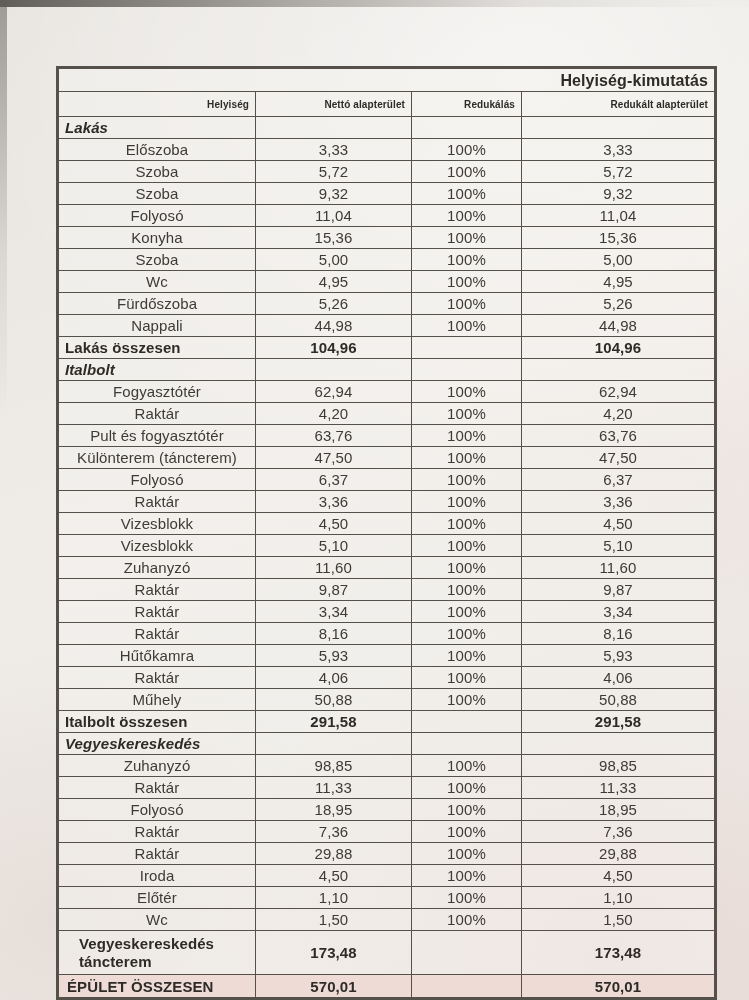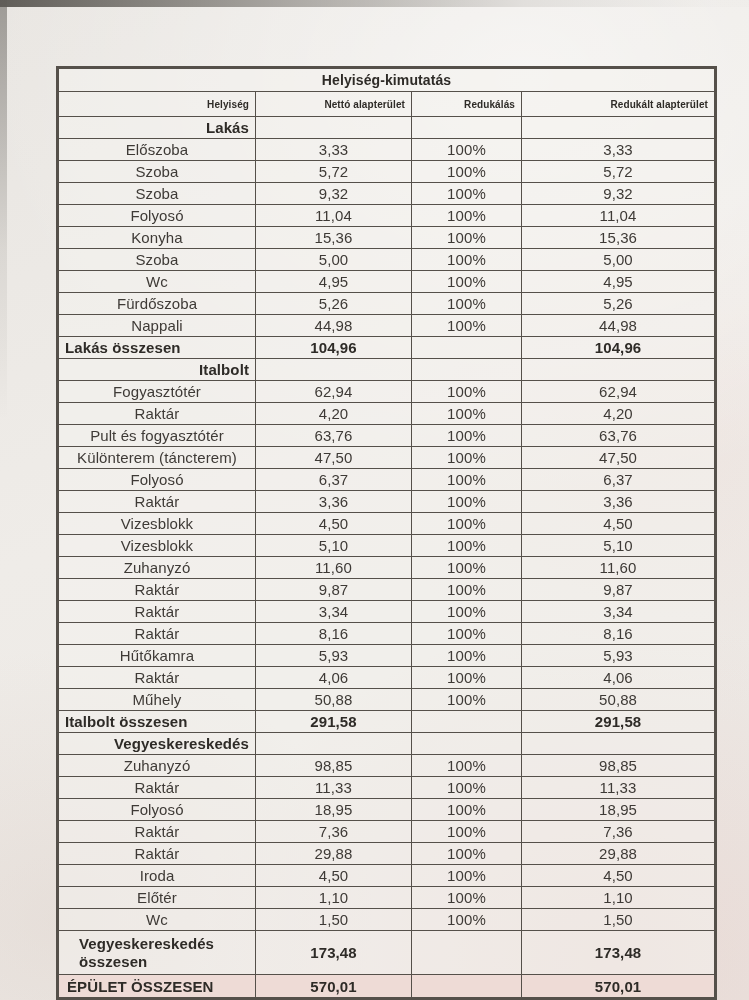--- a/index.html
+++ b/index.html
@@ -40,39 +40,40 @@
     color: var(--text, #3e3a36);
     padding: 0 6px;
     height: 21px;
     line-height: 21px;
     white-space: nowrap;
     overflow: hidden;
     letter-spacing: 0.1px;
   }
   .title-row th {
     height: 22px;
-    font-size: 14px;
-    font-weight: bold;
-    text-align: center;
+    font-size: 16px;
+    font-weight: bold;
+    text-align: right;
     color: var(--bold-text, #2e2b27);
   }
   .header-row th {
     height: 24px;
     font-size: 10px;
     font-weight: bold;
     text-align: right;
     color: var(--bold-text, #2e2b27);
   }
   td.num { text-align: center; padding: 0 2px; }
   td.name.left { text-align: center; }
   td.name.center { text-align: center; }
   tr.section-row td.section-name {
     font-weight: bold;
-    text-align: right;
-    color: var(--bold-text, #2e2b27);
+    text-align: left;
+    color: var(--bold-text, #2e2b27);
+    font-style: italic;
   }
   tr.total-row td {
     font-weight: bold;
     color: var(--bold-text, #2e2b27);
   }
   tr.total-row td.total-label { text-align: left; }
   tr.total-row.tall td { height: 43px; }
   tr.total-row.tall td.total-label {
     white-space: normal;
     line-height: 18px;
@@ -329,21 +330,21 @@
           <td class="num">100%</td>
           <td class="num">1,10</td>
         </tr>
         <tr class="data-row">
           <td class="name center">Wc</td>
           <td class="num">1,50</td>
           <td class="num">100%</td>
           <td class="num">1,50</td>
         </tr>
         <tr class="total-row tall">
-          <td class="total-label">Vegyeskereskedés összesen</td>
+          <td class="total-label">Vegyeskereskedés táncterem</td>
           <td class="num">173,48</td>
           <td></td>
           <td class="num">173,48</td>
         </tr>
         <tr class="grand-row">
           <td class="grand-label">ÉPÜLET ÖSSZESEN</td>
           <td class="num">570,01</td>
           <td></td>
           <td class="num">570,01</td>
         </tr>

